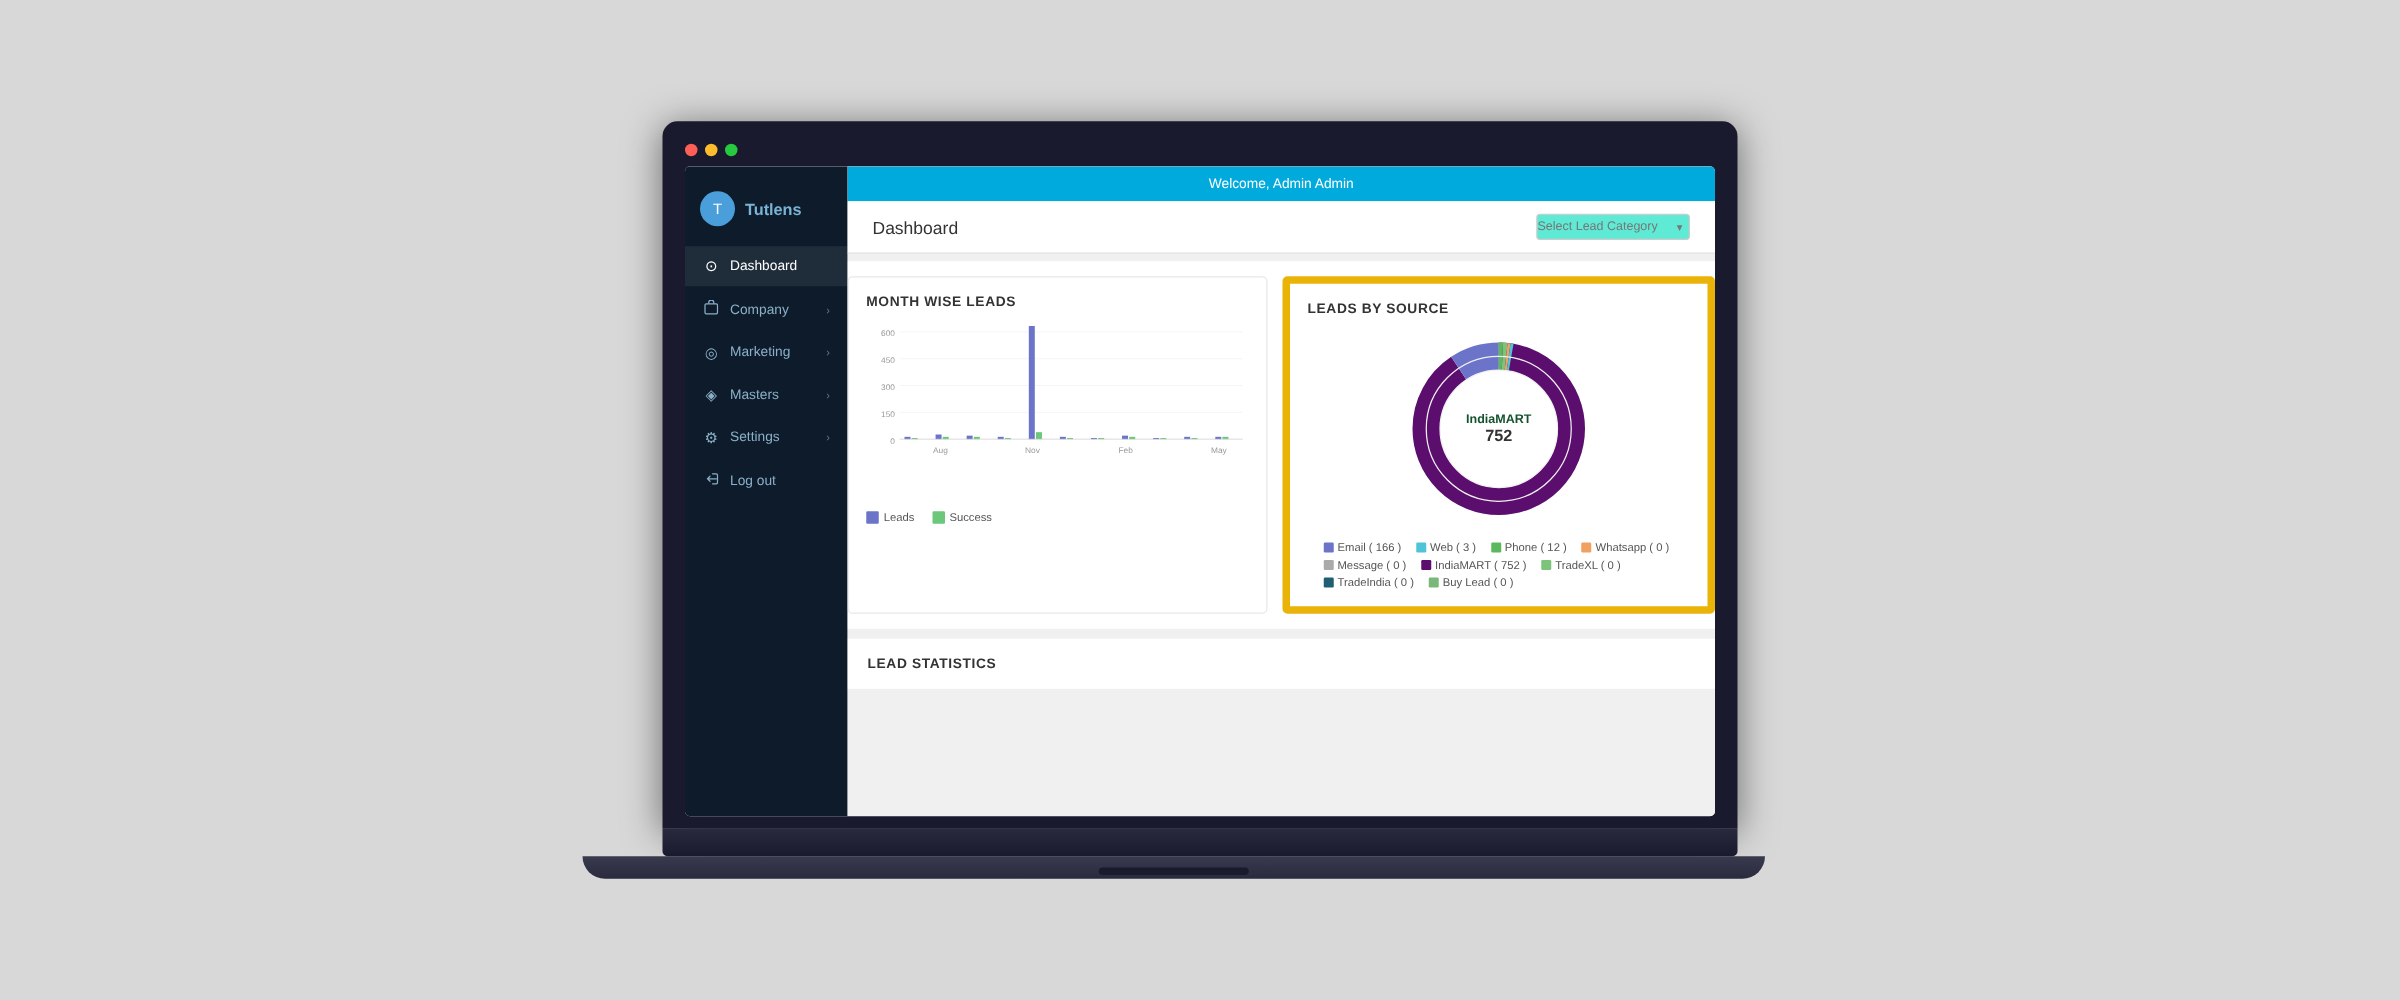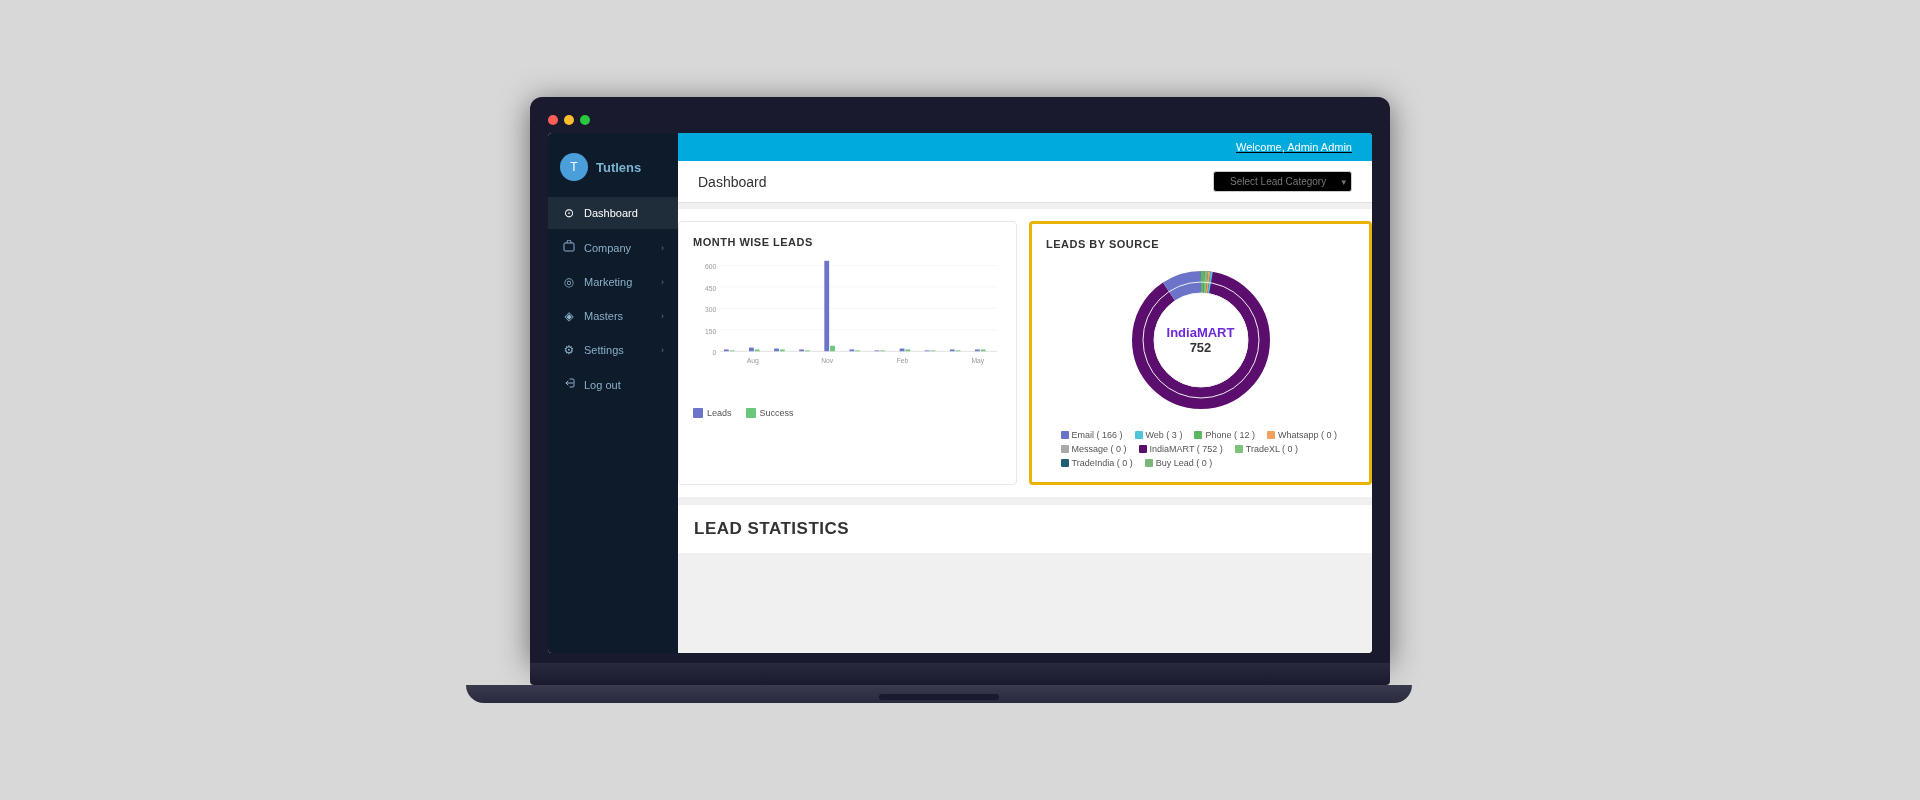--- a/index.html
+++ b/index.html
@@ -119,23 +119,22 @@
       flex: 1;
       display: flex;
       flex-direction: column;
       overflow: hidden;
     }
 
     .top-bar {
       background: #00aadc;
       padding: 8px 20px;
       display: flex;
-      justify-content: flex-end;
-      align-items: center;
-      text-decoration: underline;
+      justify-content: center;
+      align-items: center;
     }
     .welcome-text {
       color: white;
       font-size: 11px;
     }
 
     .content-area {
       flex: 1;
       background: #f0f0f0;
       overflow-y: auto;
@@ -149,26 +148,26 @@
       align-items: center;
       justify-content: space-between;
       border-bottom: 1px solid #e0e0e0;
     }
     .page-title {
       font-size: 14px;
       color: #333;
       font-weight: 500;
     }
     .select-dropdown {
-      padding: 4px 24px 4px 16px;
+      padding: 4px 24px 4px 0;
       font-size: 10px;
       border: 1px solid #ccc;
       border-radius: 3px;
       color: #777;
-      background: #000000;
+      background: #5eead4;
       appearance: none;
       cursor: pointer;
       position: relative;
     }
     .select-wrapper {
       position: relative;
       display: inline-block;
     }
     .select-wrapper::after {
       content: '▾';
@@ -226,21 +225,21 @@
     .legend-dot {
       width: 10px;
       height: 10px;
       border-radius: 1px;
     }
 
     
     .donut-card {
       flex: 1;
       background: white;
-      border: 3px solid #eab308;
+      border: 6px solid #eab308;
       border-radius: 4px;
       padding: 14px;
     }
 
     .donut-area {
       display: flex;
       flex-direction: column;
       align-items: center;
     }
 
@@ -251,23 +250,23 @@
       display: flex;
       align-items: center;
       justify-content: center;
     }
 
     .donut-center-text {
       position: absolute;
       text-align: center;
     }
     .donut-center-label {
-      font-size: 13px;
+      font-size: 10px;
       font-weight: 700;
-      color: #6d28d9;
+      color: #14532d;
     }
     .donut-center-value {
       font-size: 13px;
       font-weight: 700;
       color: #333;
     }
 
     .donut-legend {
       margin-top: 10px;
       display: flex;
@@ -287,21 +286,21 @@
       height: 8px;
       border-radius: 1px;
     }
 
     .stats-section {
       background: white;
       margin-top: 8px;
       padding: 14px 16px;
     }
     .stats-title {
-      font-size: 17px;
+      font-size: 11px;
       font-weight: 700;
       color: #333;
       letter-spacing: 0.5px;
     }
 
     
     .laptop-bottom {
       background: linear-gradient(180deg, #2a2a3e 0%, #1a1a2e 100%);
       height: 22px;
       width: 100%;

